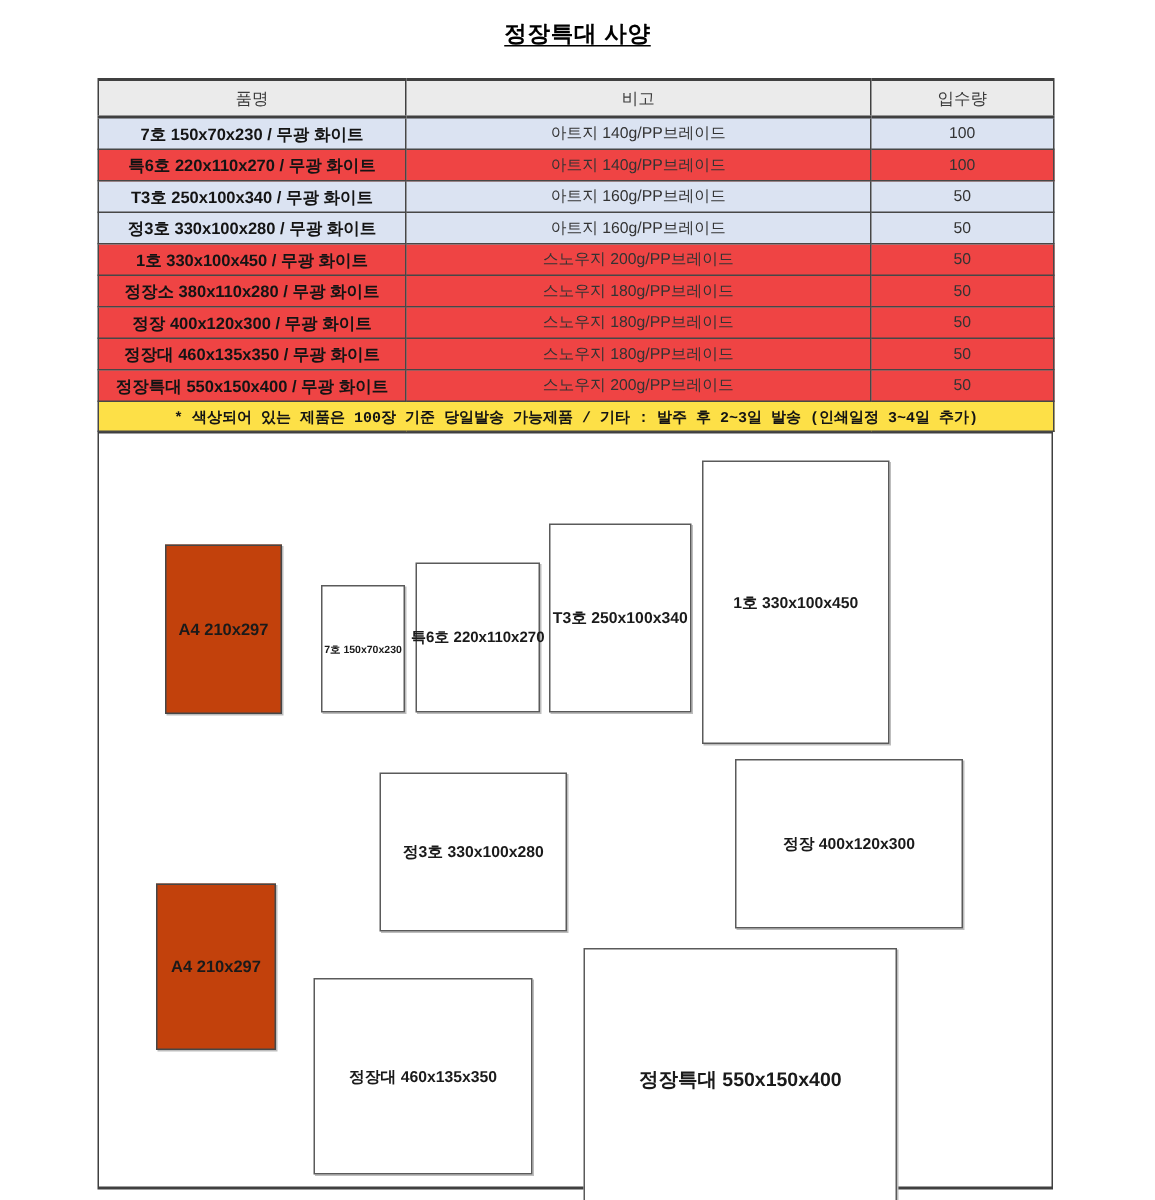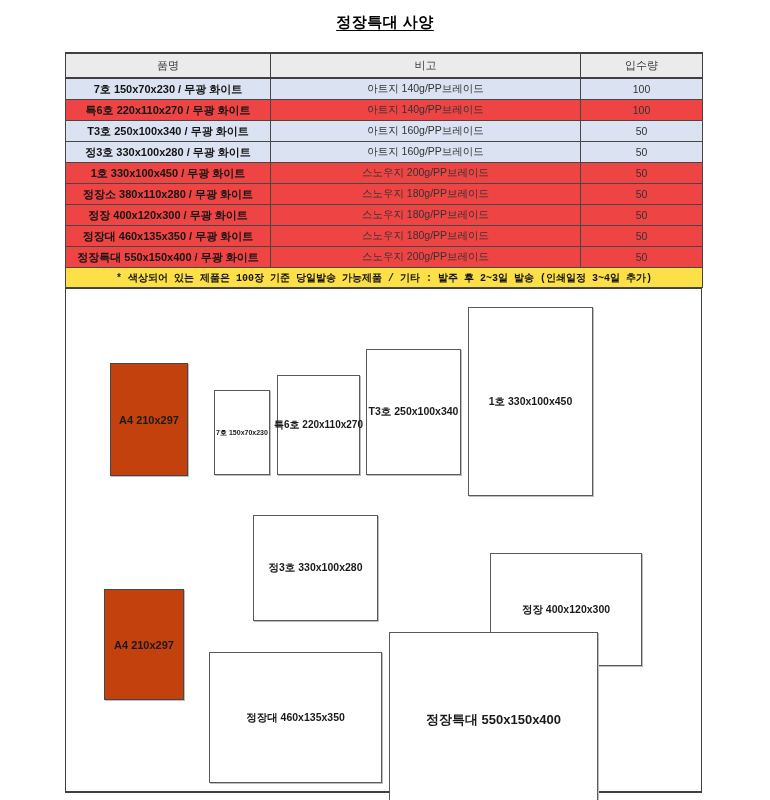--- a/index.html
+++ b/index.html
@@ -189,27 +189,27 @@
       </div>
       <div class="size-box" style="left: 300px; top: 60px; width: 95px; height: 126px; font-size: 10.5px;">
         <span>T3호 250x100x340</span>
       </div>
       <div class="size-box" style="left: 402px; top: 18px; width: 125px; height: 189px; font-size: 10.5px;">
         <span>1호 330x100x450</span>
       </div>
       <div class="size-box" style="left: 143px; top: 226px; width: 125px; height: 106px; font-size: 10.5px; margin-left: 44px;">
         <span>정3호 330x100x280</span>
       </div>
-      <div class="size-box" style="left: 424px; top: 217px; width: 152px; height: 113px; font-size: 10.5px; margin-top: 47px;">
+      <div class="size-box" style="left: 424px; top: 217px; width: 152px; height: 113px; font-size: 10.5px;">
         <span>정장 400x120x300</span>
       </div>
       <div class="size-box gray" style="left: 38px; top: 300px; width: 80px; height: 111px; font-size: 11px;">
         <span>A4 210x297</span>
       </div>
-      <div class="size-box" style="left: 143px; top: 363px; width: 173px; height: 131px; font-size: 10.5px;">
+      <div class="size-box" style="left: 143px; top: 363px; width: 146px; height: 131px; font-size: 10.5px;">
         <span>정장대 460x135x350</span>
       </div>
       <div class="size-box" style="left: 323px; top: 343px; width: 209px; height: 175px; font-size: 13px;">
         <span>정장특대 550x150x400</span>
       </div>
     </div>
 
 </div>
 
 </body></html>

